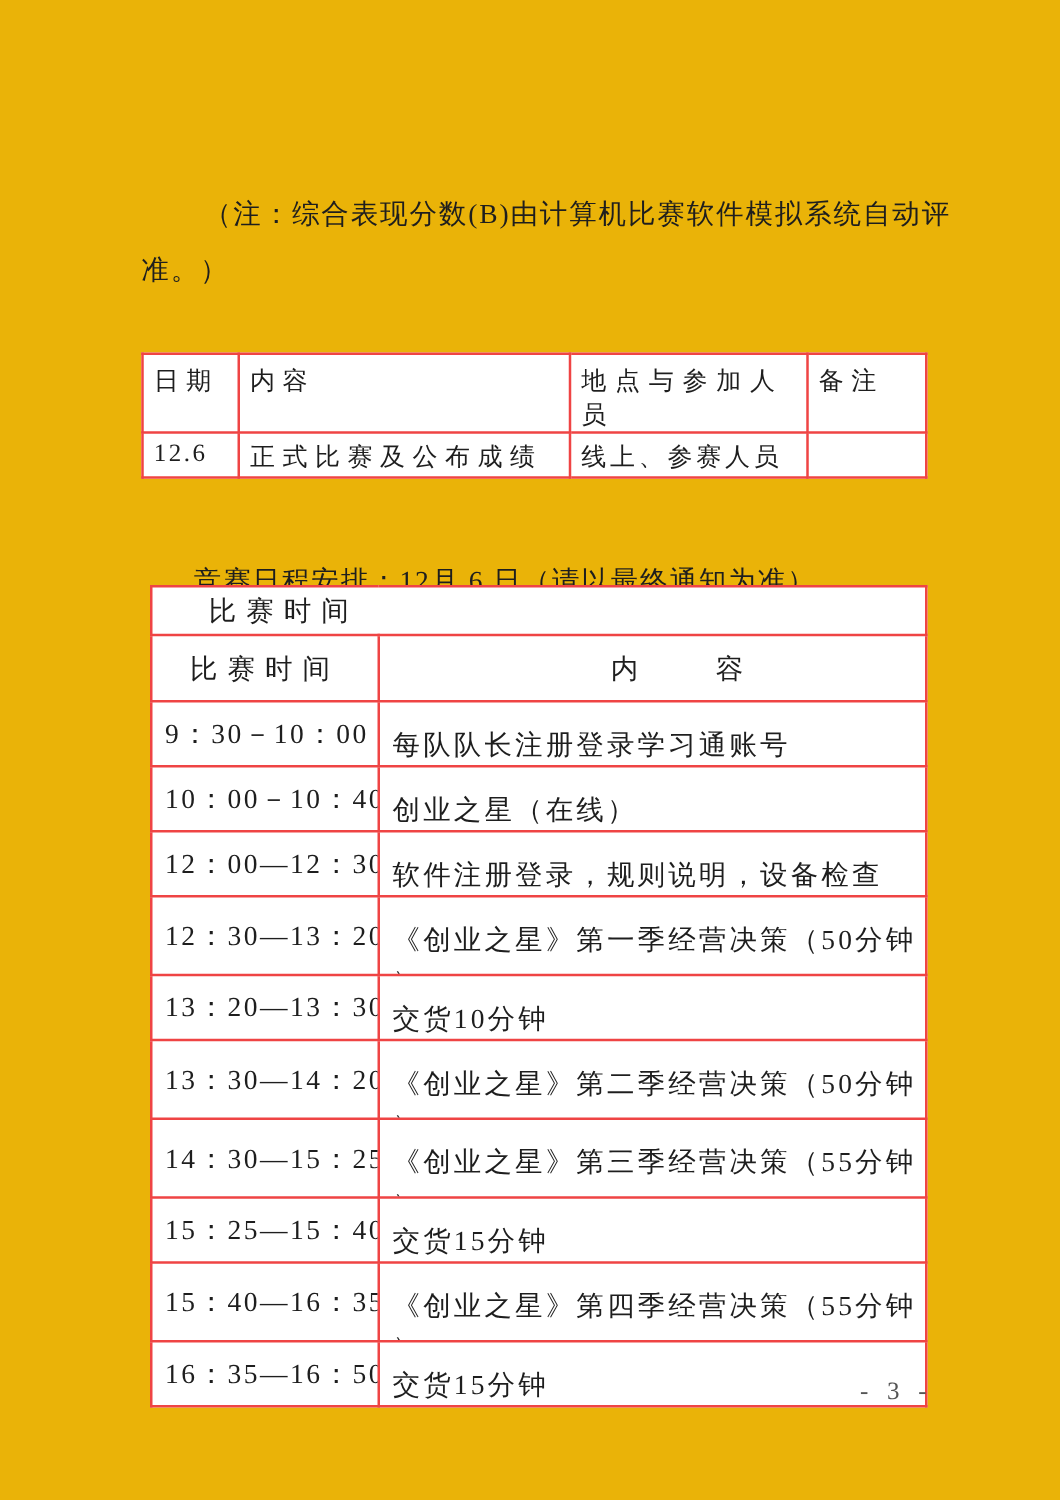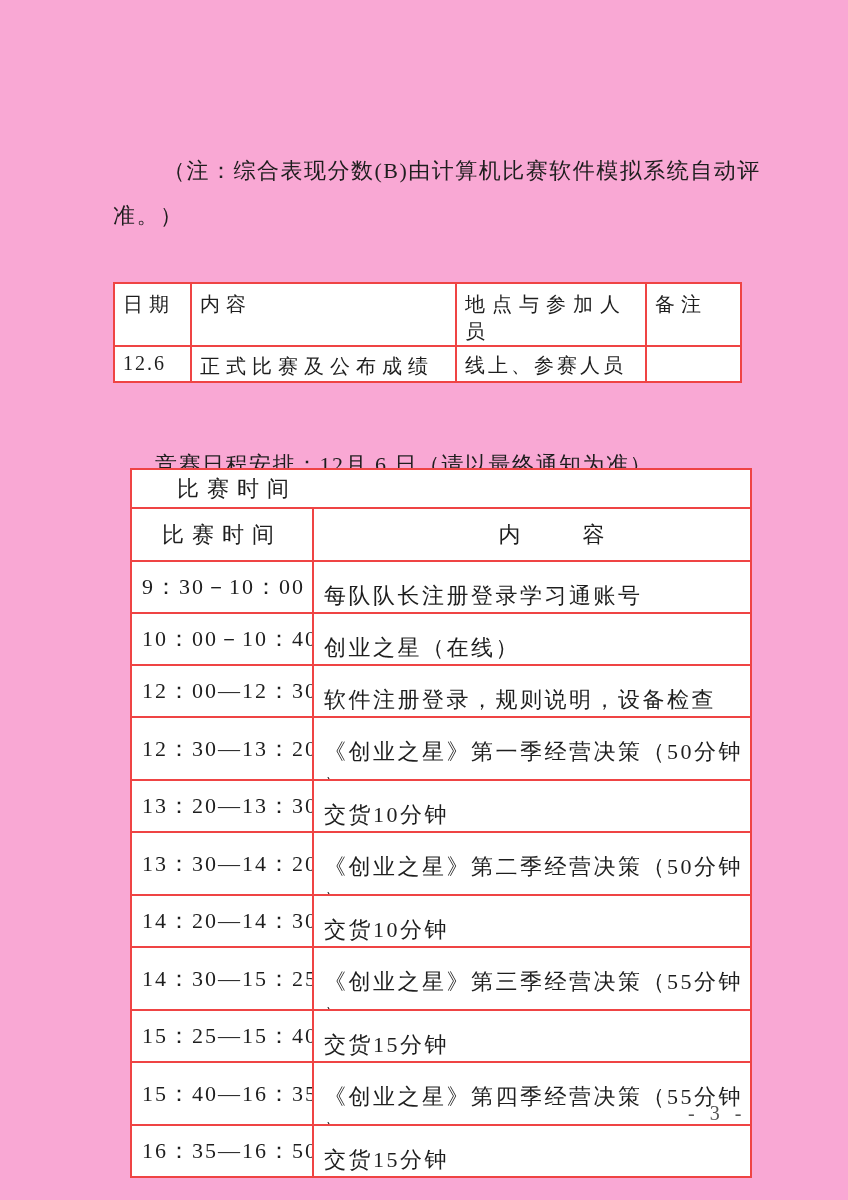--- a/index.html
+++ b/index.html
@@ -1,18 +1,18 @@
 <!DOCTYPE html>
 <html><head>
 <meta charset="utf-8">
 <style>
   html,body { margin:0; padding:0; background:#e8e8e8; }
   .page {
     position:relative; width:848px; height:1200px; margin:0 auto;
-    background:#f9a8d4; color:#1e1e1e; overflow:hidden;
+    background:#eab308; color:#1e1e1e; overflow:hidden;
     font-family:"Liberation Serif","DejaVu Serif",serif;
   }
 
   
   .note { position:absolute; top:126px; left:113px; width:634px; font-size:22px; }
   .note-line { display:block; white-space:nowrap; line-height:45px; letter-spacing:1.5px; }
   .note-line.indent { text-indent:50px; }
 
   
   table { border-collapse:collapse; table-layout:fixed; position:absolute; background:#fff; }
@@ -27,21 +27,21 @@
   .t1 .row-a { height:58px; }
   .t1 .row-b { height:33px; }
   .t1 .c-date { letter-spacing:2px; }
   .t1 .c-content { letter-spacing:6px; line-height:29px; }
   .t1 .c-loc { letter-spacing:3px; }
 
   
   .caption { position:absolute; top:450px; left:155px; font-size:22px; letter-spacing:1.5px; white-space:nowrap; }
 
   
-  .t2 { top:468px; left:130px; width:620px; font-size:22px;font-family:Liberation Serif, serif; }
+  .t2 { top:468px; left:120px; width:620px; font-size:22px;font-family:Liberation Serif, serif; }
   .t2 .row-top { height:39px; }
   .t2 .row-head { height:53px; }
   .t2 .row-data { height:45px; }
   .t2 .top-cell { padding-left:45px; letter-spacing:8px; vertical-align:middle; }
   .t2 .time-h { text-align:center; letter-spacing:8px; vertical-align:middle; }
   .t2 .content-h { padding-left:46px; letter-spacing:6px; vertical-align:middle;text-align:center; }
   .t2 .time { padding-left:10px; letter-spacing:2px; vertical-align:middle; white-space:nowrap; }
   .t2 .content { vertical-align:top; padding:0; }
   .t2 .clip {
     max-height:44px; overflow:hidden; line-height:33px; padding:5px 6px 0 10px;
@@ -129,26 +129,20 @@
             <div class="clip">交货10分钟</div>
           </td>
     </tr>
     <tr class="row-data">
       <td class="time">13：30—14：20</td>
       <td class="content">
             <div class="clip">《创业之星》第二季经营决策（50分钟）</div>
           </td>
     </tr>
     <tr class="row-data">
-      <td class="time">14：20—14：30</td>
-      <td class="content">
-            <div class="clip">交货10分钟</div>
-          </td>
-    </tr>
-    <tr class="row-data">
       <td class="time">14：30—15：25</td>
       <td class="content">
             <div class="clip">《创业之星》第三季经营决策（55分钟）</div>
           </td>
     </tr>
     <tr class="row-data">
       <td class="time">15：25—15：40</td>
       <td class="content">
             <div class="clip">交货15分钟</div>
           </td>

